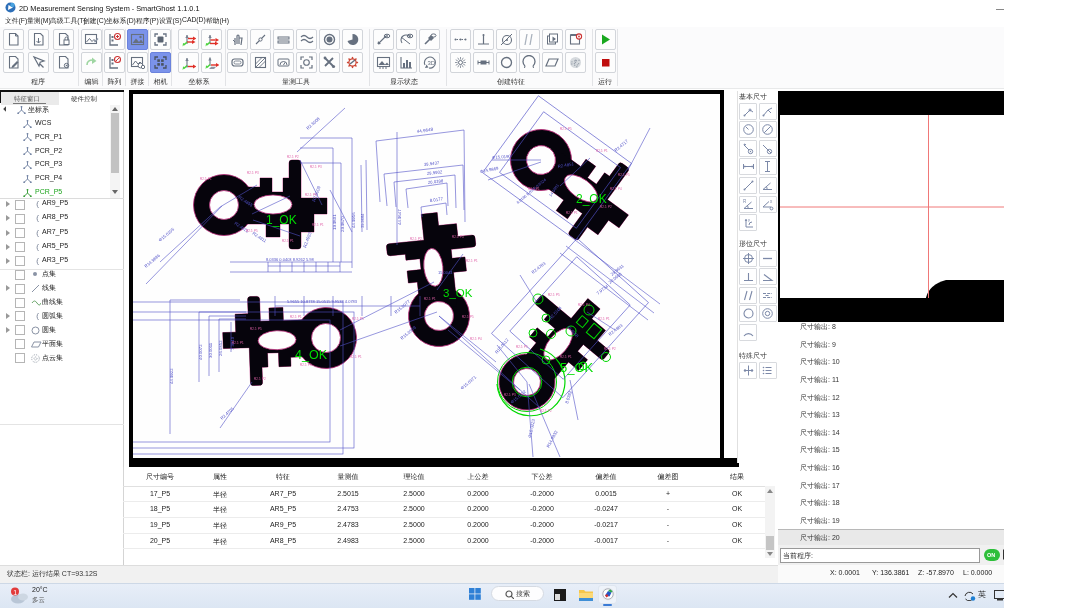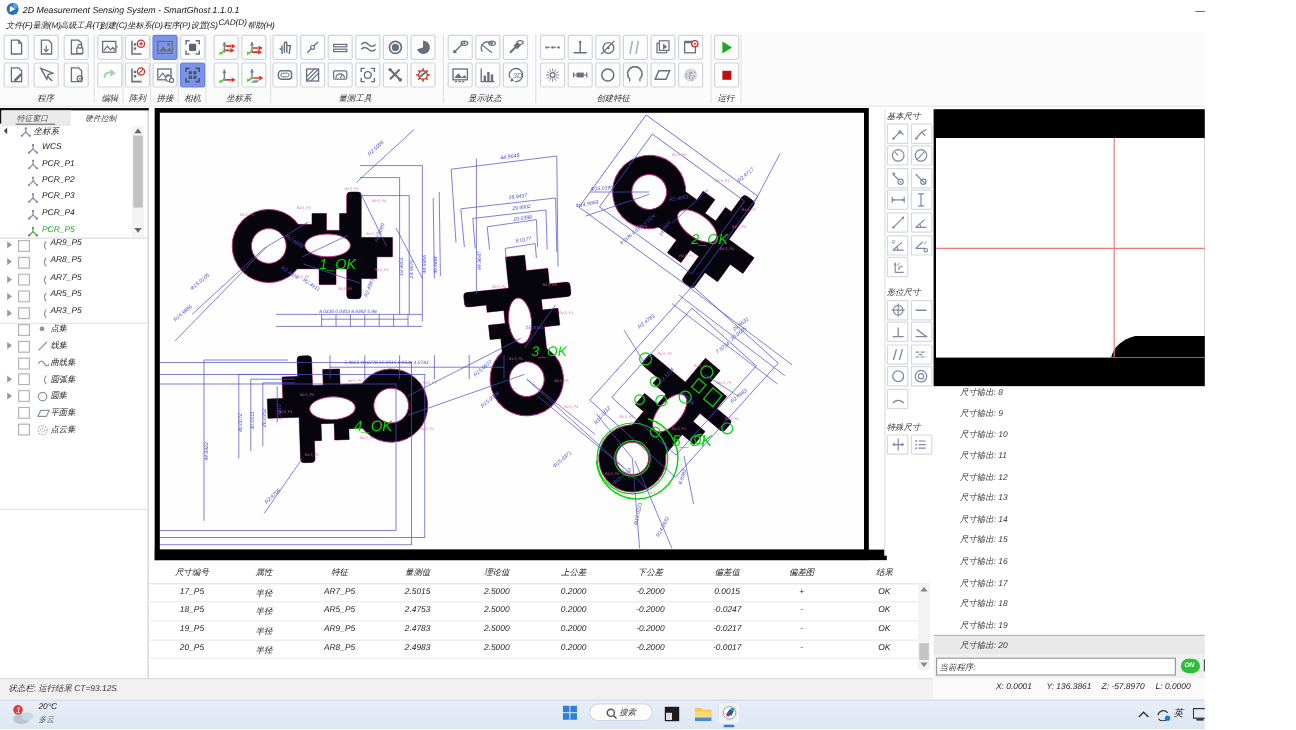--- a/index.html
+++ b/index.html
@@ -1,16 +1,16 @@
 <!DOCTYPE html>
 <html><head><meta charset="utf-8"><style>
 
 html,body{margin:0;padding:0;}
 #app{position:relative;width:1004px;height:608px;background:#fff;overflow:hidden;
- font-family:"Liberation Sans",sans-serif;font-style:italic;}
+ font-family:"Liberation Sans",sans-serif;}
 .ab{position:absolute;}
 .btn{position:absolute;width:21px;height:21px;background:#fdfdfd;border:1px solid #d2d5da;border-radius:2px;box-sizing:border-box;display:flex;align-items:center;justify-content:center;}
 .btnsel{background:#7b93ea;border-color:#6a82dd;}
 .sbtn{position:absolute;width:18px;height:17px;background:#fff;border:1px solid #d8dade;border-radius:1px;box-sizing:border-box;display:flex;align-items:center;justify-content:center;}
 
 </style></head><body>
 <div id="app">
 <svg class="ab" style="left:5px;top:2px" width="11" height="11" viewBox="0 0 11 11">
       <circle cx="5.5" cy="5.5" r="5" fill="#2d6fb8"></circle>
       <path d="M3 8 L8 5.5 L3.5 3z" fill="#fff"></path>

